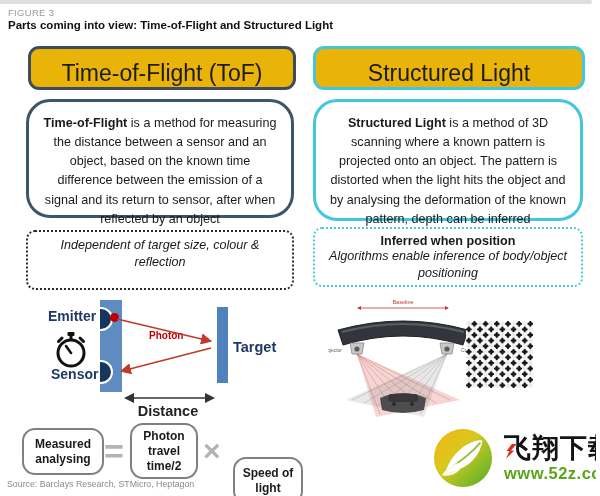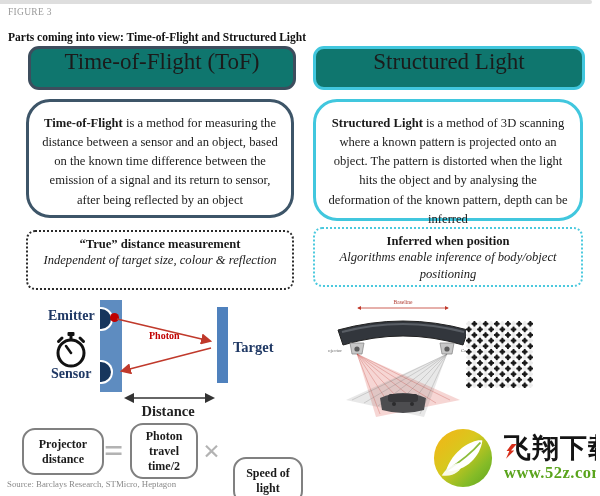--- a/index.html
+++ b/index.html
@@ -1,26 +1,26 @@
 <!DOCTYPE html>
 <html><head>
 <meta charset="utf-8">
 <style>
   html,body{margin:0;padding:0;background:#fff;}
   #stage{position:relative;width:596px;height:496px;background:#fff;overflow:hidden;
-         font-family:Liberation Serif, serif;color:#1a1a1a;}
+         font-family:Liberation Sans, sans-serif;color:#1a1a1a;}
   .abs{position:absolute;}
 
   
   .topstrip{left:0;top:0;width:592px;height:4px;background:#dedede;border-radius:0 4px 4px 0;}
   .figlabel{left:8px;top:7px;font-size:9.5px;color:#9a9a9a;letter-spacing:.3px;}
-  .figtitle{left:8px;top:19px;font-size:11.5px;font-weight:bold;color:#111;margin-top:12px;}
-
-  
-  .titlebox{height:38px;background:#0f766e;display:flex;align-items:flex-start;justify-content:center;
+  .figtitle{left:8px;top:19px;font-size:11.5px;font-weight:bold;color:#111;}
+
+  
+  .titlebox{height:38px;background:#eab308;display:flex;align-items:flex-end;justify-content:center;
             font-size:23px;color:#1b1b1b;}
   .tb-left{left:28px;top:46px;width:262px;border:3px solid #3d4d5d;border-radius:11px;}
   .tb-right{left:313px;top:46px;width:266px;border:3px solid #41c7de;border-radius:11px;}
 
   .descbox{background:#fff;border-radius:24px;padding:12px 12px;box-sizing:border-box;
            font-size:12.6px;line-height:1.52;text-align:center;}
   .db-left{left:26px;top:99px;width:268px;height:119px;border:3px solid #3d5568;}
   .db-right{left:313px;top:99px;width:270px;height:122px;border:3px solid #41c7de;}
   .lead{font-weight:bold;}
 
@@ -87,28 +87,27 @@
   <div class="abs figtitle">Parts coming into view: Time-of-Flight and Structured Light</div>
 
   <div class="abs titlebox tb-left">
     <span>Time-of-Flight (ToF)</span>
   </div>
   <div class="abs titlebox tb-right">
     <span>Structured Light</span>
   </div>
 
   <div class="abs descbox db-left">
-    <span class="lead">Time-of-Flight</span><span> is a method for measuring the distance between a sensor and an object, based on the known time difference between the emission of a signal and its return to sensor, after being reflected by an object</span>
+    <span class="lead">Time-of-Flight</span><span> is a method for measuring the distance between a sensor and an object, based on the known time difference between the emission of a signal and its return to sensor, after when reflected by an object</span>
   </div>
   <div class="abs descbox db-right">
     <span class="lead">Structured Light</span><span> is a method of 3D scanning where a known pattern is projected onto an object. The pattern is distorted when the light hits the object and by analysing the deformation of the known pattern, depth can be inferred</span>
   </div>
 
   <div class="abs dashbox dash-left">
-    <div class="dash-title">“True” distance measurement</div>
     <div class="dash-sub">Independent of target size, colour &amp; reflection</div>
   </div>
   <div class="abs dashbox dash-right">
     <div class="dash-title">Inferred when position</div>
     <div class="dash-sub">Algorithms enable inference of body/object positioning</div>
   </div>
 
   <div class="abs navy lbl-emitter">Emitter</div>
   <div class="abs navy lbl-sensor">Sensor</div>
   <div class="abs navy lbl-target">Target</div>
@@ -138,21 +137,21 @@
         <path d="M0,0 L10,5 L0,10 z" fill="#333"></path>
       </marker>
     </defs>
     <line x1="117" y1="319" x2="210" y2="341" stroke="#c0392b" stroke-width="1.6" marker-end="url(#arrR)"></line>
     <line x1="211" y1="348" x2="122" y2="371" stroke="#c0392b" stroke-width="1.6" marker-end="url(#arrR)"></line>
     <line x1="126" y1="398" x2="213" y2="398" stroke="#333" stroke-width="1.6" marker-start="url(#arrD)" marker-end="url(#arrD)"></line>
   </svg>
 
   <div class="abs lbl-distance">Distance</div>
 
-  <div class="abs fbox f1">Projector distance</div>
+  <div class="abs fbox f1">Measured analysing</div>
   <div class="abs fop feq">=</div>
   <div class="abs fbox f2">Photon travel time/2</div>
   <div class="abs fop fx">×</div>
   <div class="abs fbox f3">Speed of light</div>
 
   <div class="abs source">Source: Barclays Research, STMicro, Heptagon</div>
 
   <svg class="abs slwrap" viewBox="0 0 150 124">
     <defs>
       <marker id="arrB" viewBox="0 0 10 10" refX="8" refY="5" markerWidth="5" markerHeight="5" orient="auto-start-reverse">

